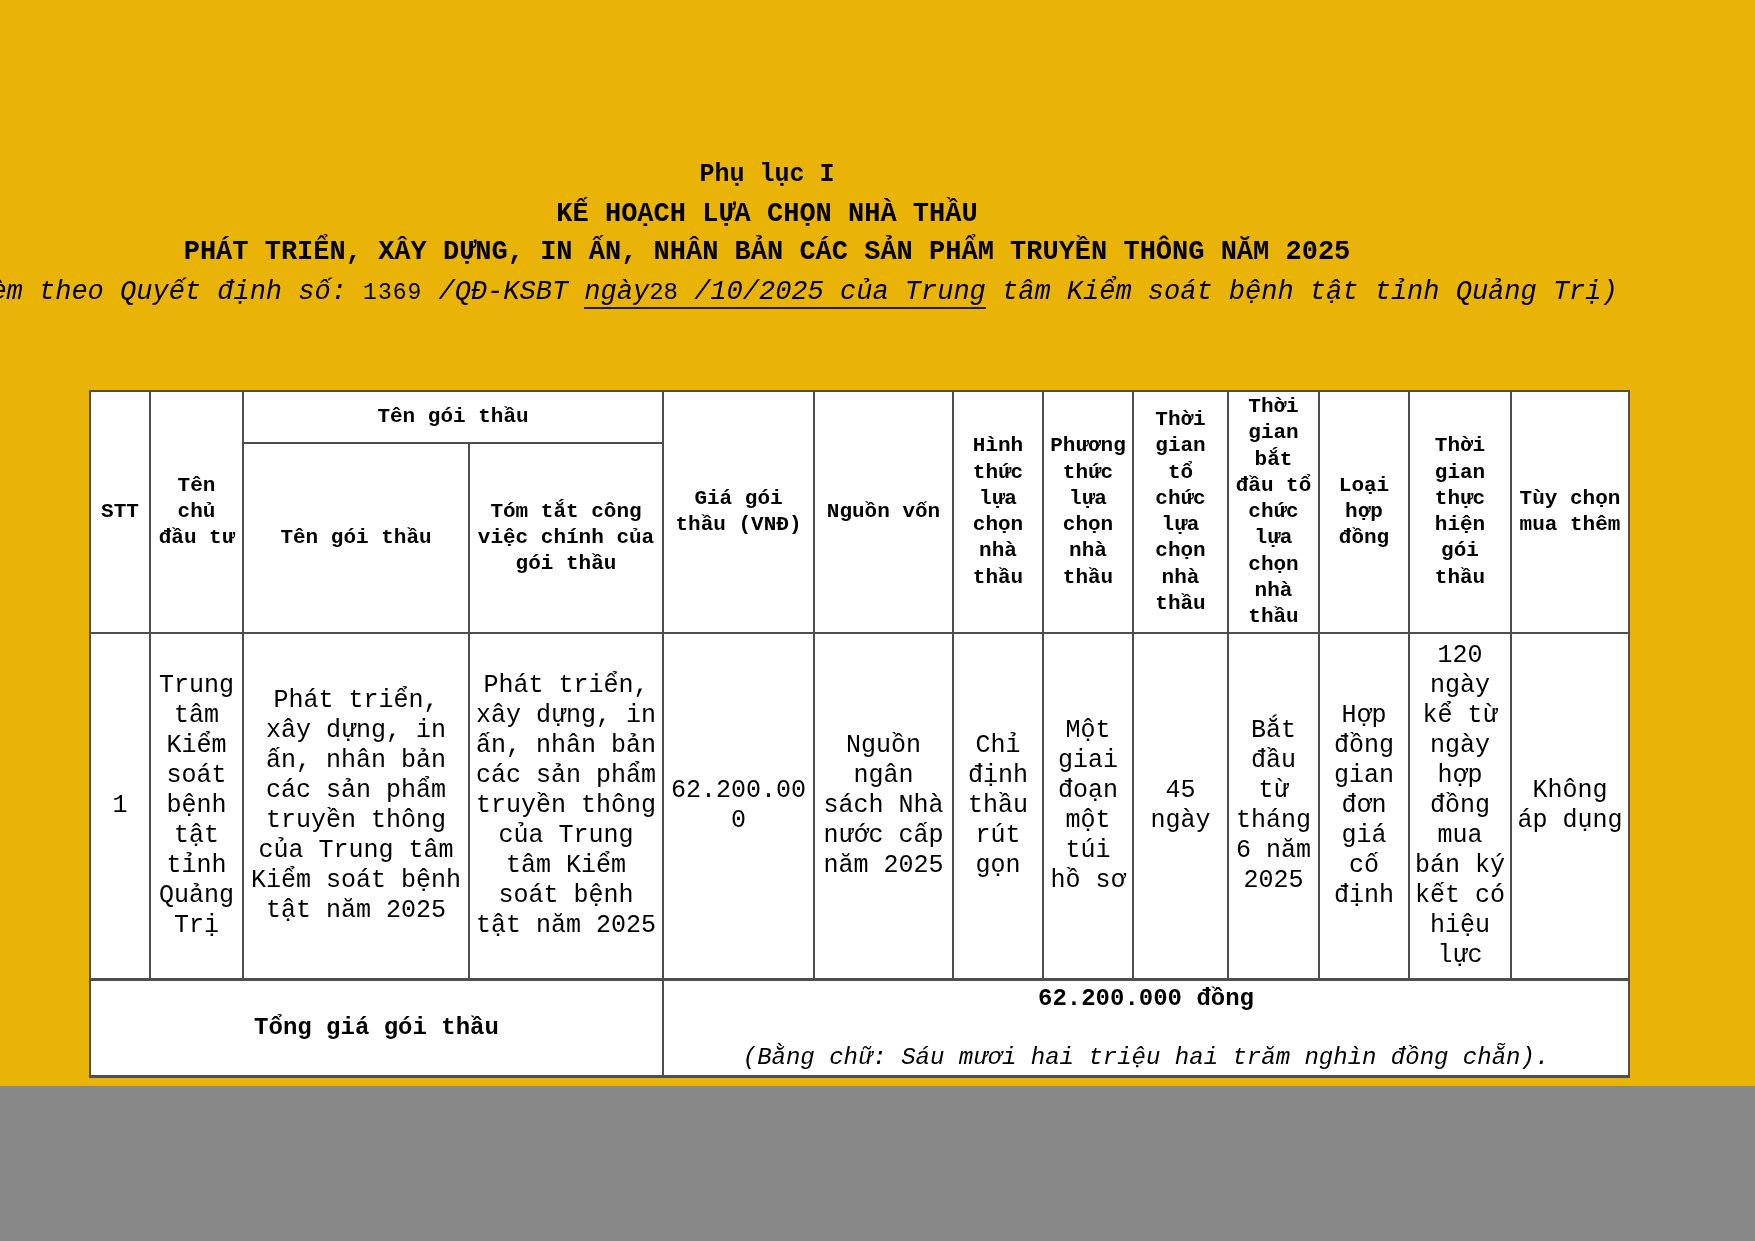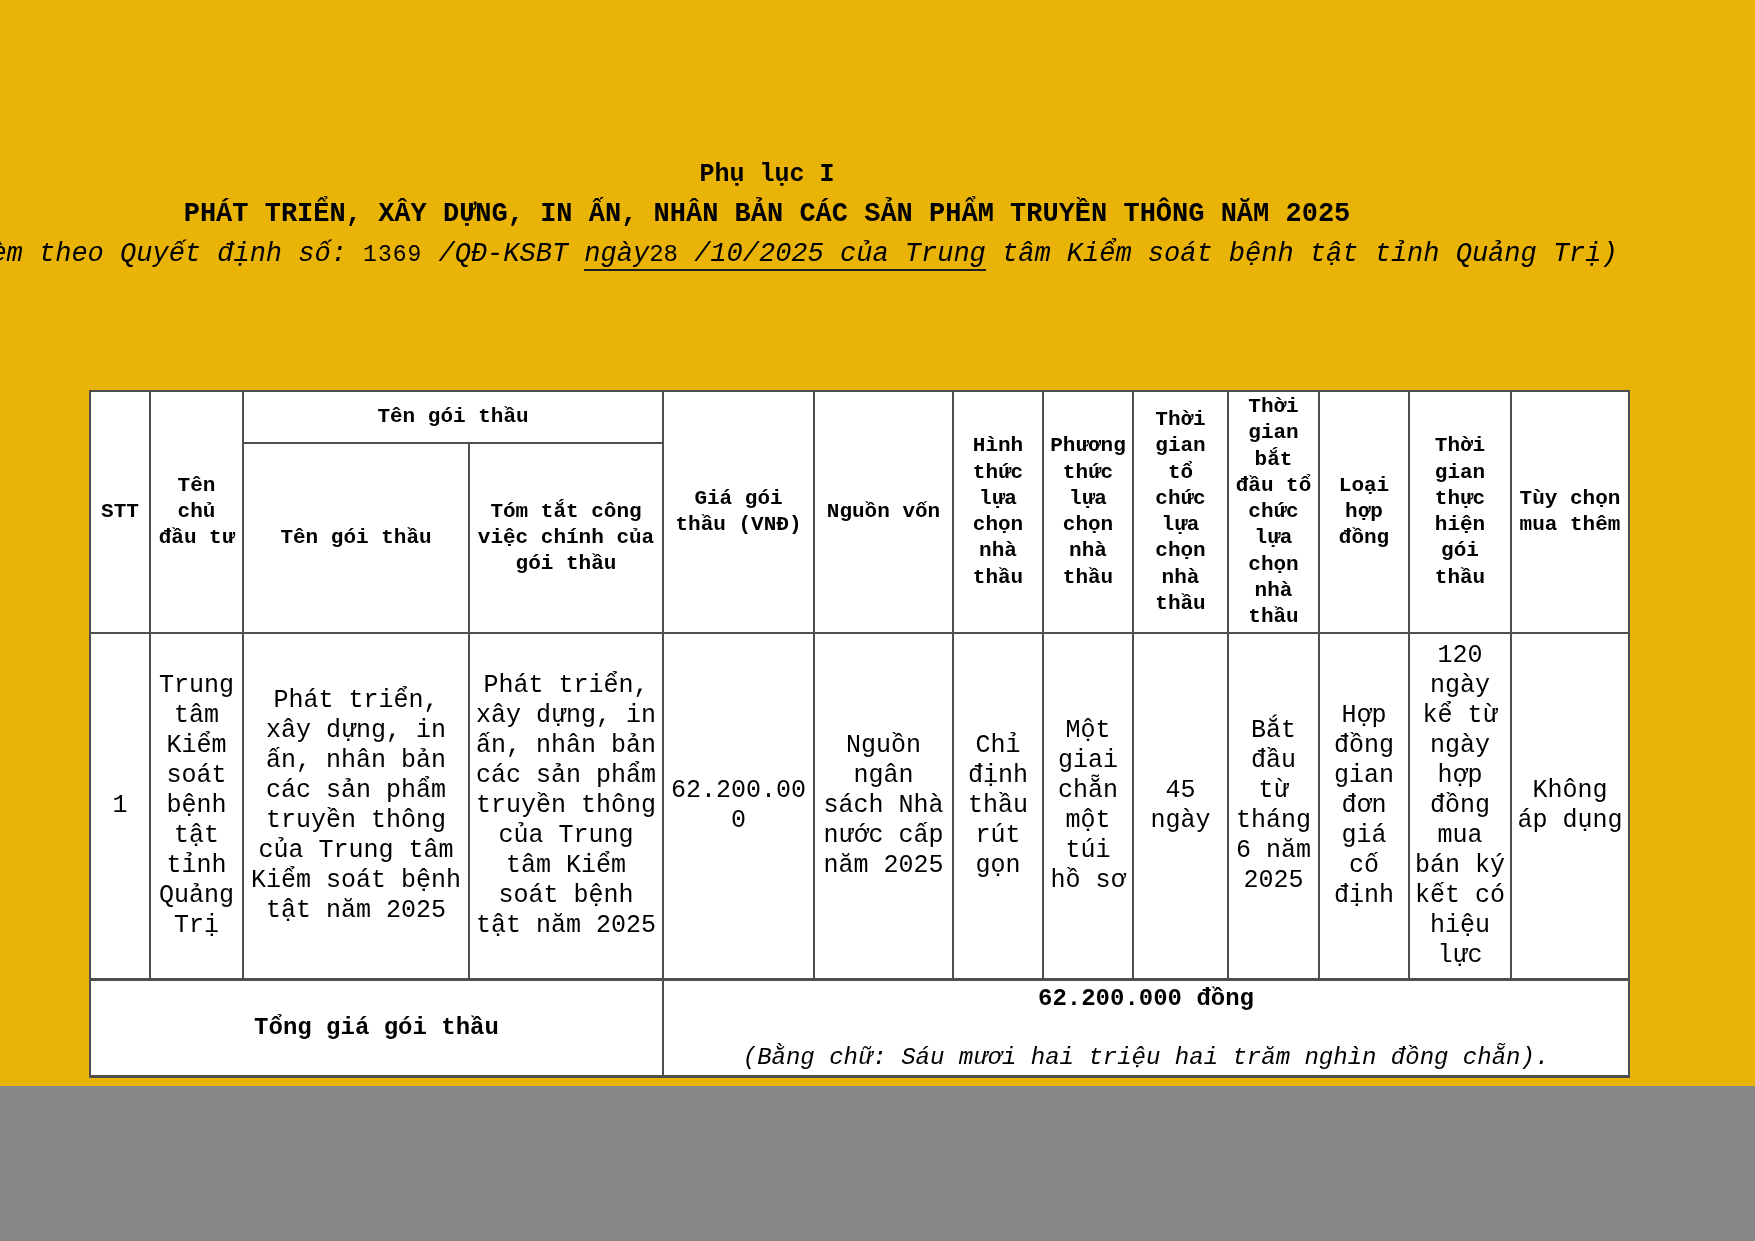--- a/index.html
+++ b/index.html
@@ -37,20 +37,21 @@
   .amount { font-size:24px; font-weight:bold; line-height:1.3; }
   .words  { font-size:24px; font-style:italic; line-height:1.3;margin-top:28px; }
 </style>
 </head>
 <body>
 
 <div class="page">
 
   <div class="titles">
     <div class="appendix">Phụ lục I</div>
+    <div class="t1">KẾ HOẠCH LỰA CHỌN NHÀ THẦU</div>
     <div class="t2">PHÁT TRIỂN, XÂY DỰNG, IN ẤN, NHÂN BẢN CÁC SẢN PHẨM TRUYỀN THÔNG NĂM 2025</div>
     <div class="subtitle">
       <span>(Kèm theo Quyết định số: </span><span class="dec-num">1369</span><span> /QĐ-KSBT </span><span class="u-seg"><span>ngày</span><span class="day-num">28</span><span> /10/2025 của Trung</span></span><span> tâm Kiểm soát bệnh tật tỉnh Quảng Trị)</span>
     </div>
   </div>
 
   <table class="plan">
     <colgroup>
       <col style="width:60px">
         <col style="width:93px">
@@ -86,21 +87,21 @@
         <th>Tóm tắt công việc chính của gói thầu</th>
       </tr>
       <tr class="r-data">
         <td class="data">1</td>
         <td class="data">Trung tâm Kiểm soát bệnh tật tỉnh Quảng Trị</td>
         <td class="data">Phát triển, xây dựng, in ấn, nhân bản các sản phẩm truyền thông của Trung tâm Kiểm soát bệnh tật năm 2025</td>
         <td class="data">Phát triển, xây dựng, in ấn, nhân bản các sản phẩm truyền thông của Trung tâm Kiểm soát bệnh tật năm 2025</td>
         <td class="data">62.200.000</td>
         <td class="data">Nguồn ngân sách Nhà nước cấp năm 2025</td>
         <td class="data">Chỉ định thầu rút gọn</td>
-        <td class="data">Một giai chẵn một túi hồ sơ</td>
+        <td class="data">Một giai đoạn một túi hồ sơ</td>
         <td class="data">45 ngày</td>
         <td class="data">Bắt đầu từ tháng 6 năm 2025</td>
         <td class="data">Hợp đồng gian đơn giá cố định</td>
         <td class="data">120 ngày kể từ ngày hợp đồng mua bán ký kết có hiệu lực</td>
         <td class="data">Không áp dụng</td>
       </tr>
       <tr class="r-total">
         <td colspan="4" class="total-label">Tổng giá gói thầu</td>
         <td colspan="9">
           <div class="amount">62.200.000 đồng</div>

